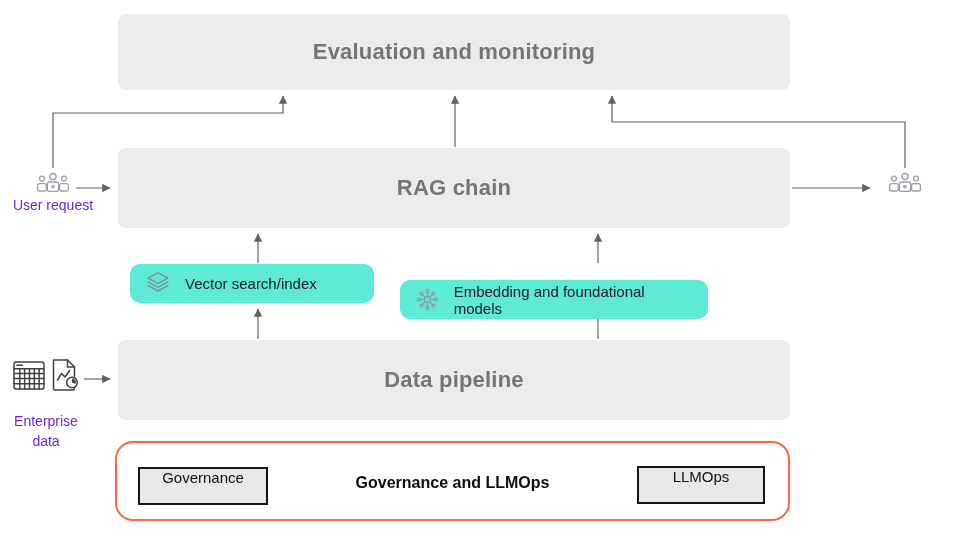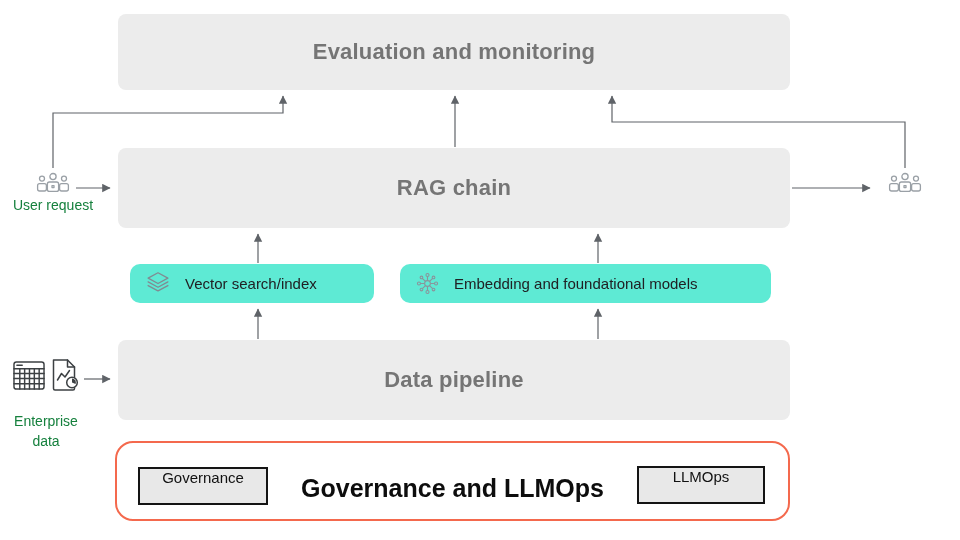--- a/index.html
+++ b/index.html
@@ -12,28 +12,28 @@
     display:flex; align-items:center; justify-content:center;
   }
   .bigbox .lbl { color:#757575; font-weight:bold; font-size:22px; letter-spacing:.2px; }
   .smallbox {
     position:absolute; background:#5eead4; border-radius:10px;
     display:flex; align-items:center; gap:13px; padding:0 14px; box-sizing:border-box;
   }
   .smallbox .lbl { color:#202124; font-size:15px; }
   .gov-outline { position:absolute; border:2px solid #F4694D; border-radius:18px; box-sizing:border-box; }
   .gov-title {
-    position:absolute; text-align:center; font-weight:bold; font-size:25px; color:#0d0d0d;
+    position:absolute; text-align:center; font-weight:bold; font-size:16px; color:#0d0d0d;
   }
   .tag {
     position:absolute; background:#E8E8E8; border:2px solid #141414; box-sizing:border-box;
     display:flex; align-items:flex-start; justify-content:center; font-size:15px; color:#111;
   }
   .side-label {
-    position:absolute; font-size:14px; color:#15803d; text-align:center; line-height:1.4;
+    position:absolute; font-size:14px; color:#6d28d9; text-align:center; line-height:1.4;
   }
   .icon { position:absolute; }
   svg.arrows { position:absolute; left:0; top:0; pointer-events:none; }
 </style>
 </head>
 <body>
 
 <div class="stage">
 
   <svg class="arrows" width="960" height="540" viewBox="0 0 960 540">
@@ -70,21 +70,21 @@
 
   <div class="smallbox" style="left:130px; top:264px; width:244px; height:39px;">
     <svg width="28" height="27" viewBox="0 0 34 32" fill="none" stroke="#808B92" stroke-width="1.6" stroke-linejoin="round" stroke-linecap="round">
       <path d="M17,3 L29,9.5 L17,16 L5,9.5 Z"></path>
       <path d="M5,14 L17,20.5 L29,14"></path>
       <path d="M5,18.5 L17,25 L29,18.5"></path>
     </svg>
     <span class="lbl">Vector search/index</span>
   </div>
 
-  <div class="smallbox" style="left:400px; top:264px; width:371px; height:39px;">
+  <div class="smallbox" style="left:400px; top:280px; width:308px; height:39px;">
     <svg width="27" height="27" viewBox="0 0 30 30" fill="none" stroke="#8A949B" stroke-width="1.2" stroke-linecap="round">
       <circle cx="15" cy="15" r="3.2"></circle>
       <line x1="15" y1="11" x2="15" y2="7.5"></line>
         <circle cx="15" cy="5.5" r="1.7"></circle>
       <line x1="15" y1="19" x2="15" y2="22.5"></line>
         <circle cx="15" cy="24.5" r="1.7"></circle>
       <line x1="11" y1="15" x2="7.5" y2="15"></line>
         <circle cx="5.5" cy="15" r="1.7"></circle>
       <line x1="19" y1="15" x2="22.5" y2="15"></line>
         <circle cx="24.5" cy="15" r="1.7"></circle>

